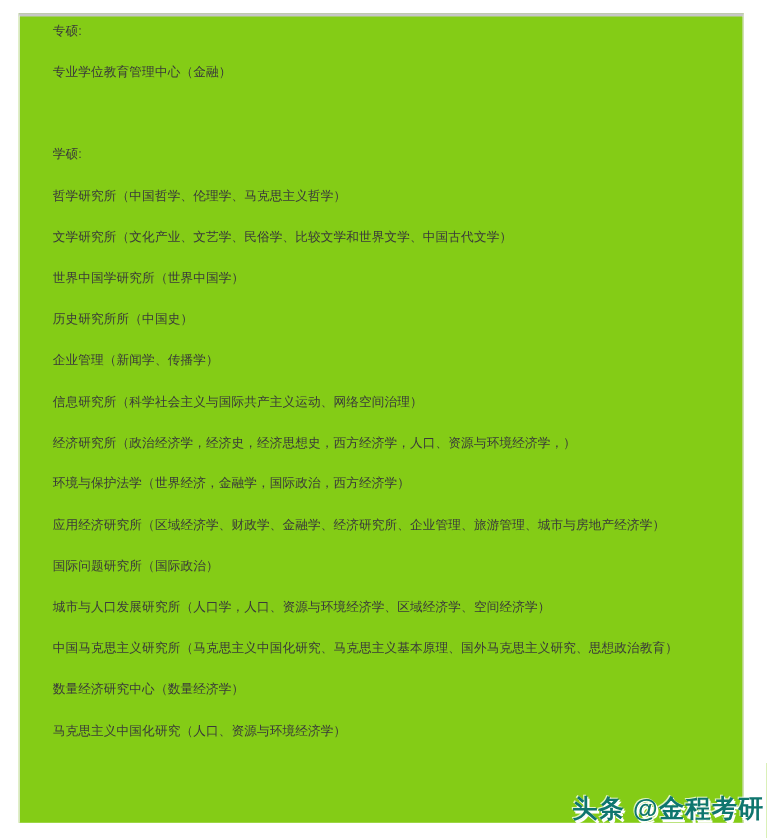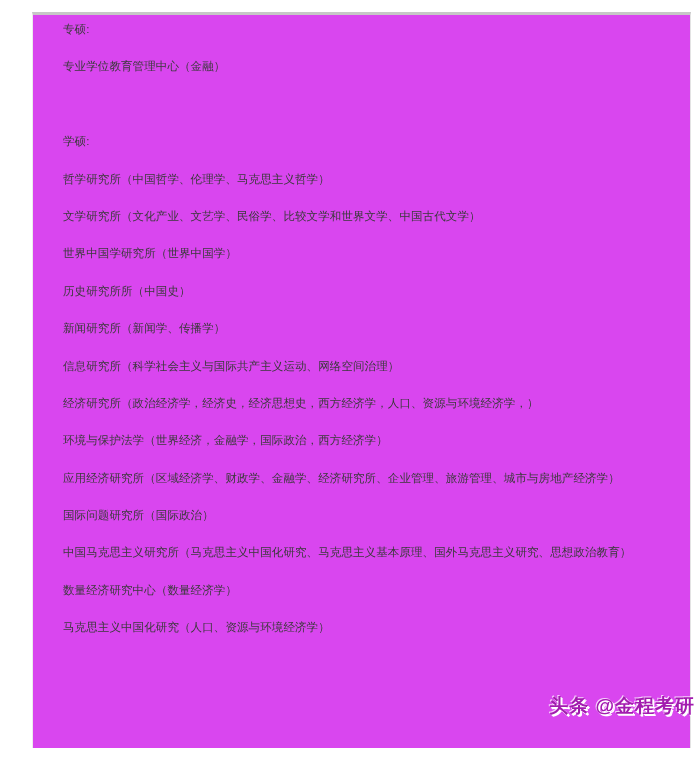--- a/index.html
+++ b/index.html
@@ -9,25 +9,25 @@
   body {
     width: 697px;
     height: 762px;
     background: #ffffff;
     font-family: "Liberation Sans", sans-serif;
     position: relative;
     overflow: hidden;
   }
   .page {
     position: absolute;
-    left: 32px;
+    left: 17px;
     top: 12px;
     width: 659px;
     height: 736px;
-    background: #d946ef;
+    background: #84cc16;
     border-top: 3px solid #c7c7c7;
     border-left: 1px solid #ededed;
     border-right: 1px solid #e3e3e3;
     box-sizing: border-box;
     overflow: hidden;
   }
   .content {
     margin-top: -4px;
     padding: 0 8px 0 30px;
   }
@@ -38,51 +38,52 @@
     height: 37.4px;
     color: #3a3a3a;
     letter-spacing: 0.1px;
     white-space: nowrap;
   }
   .section-gap {
     margin-top: 37.4px;
   }
   .watermark {
     position: absolute;
-    top: 693px;
+    top: 720px;
     right: 2px;
-    font-size: 19px;
+    font-size: 23px;
     font-weight: bold;
-    color: #a21caf;
+    color: #0f766e;
     letter-spacing: 1px;
     white-space: nowrap;
     text-shadow: 2px 2px 0 #ffffff, 1px 1px 0 #ffffff, -1px -1px 0 rgba(255,255,255,0.75);
   }
 </style>
 </head>
 <body>
 
 <div class="page">
   <div class="content" id="doc-content">
       <div>
         <p class="line">专硕:</p>
         <p class="line">专业学位教育管理中心（金融）</p>
       </div>
       <div class="section-gap">
         <p class="line">学硕:</p>
         <p class="line">哲学研究所（中国哲学、伦理学、马克思主义哲学）</p>
         <p class="line">文学研究所（文化产业、文艺学、民俗学、比较文学和世界文学、中国古代文学）</p>
         <p class="line">世界中国学研究所（世界中国学）</p>
         <p class="line">历史研究所所（中国史）</p>
-        <p class="line">新闻研究所（新闻学、传播学）</p>
+        <p class="line">企业管理（新闻学、传播学）</p>
         <p class="line">信息研究所（科学社会主义与国际共产主义运动、网络空间治理）</p>
         <p class="line">经济研究所（政治经济学，经济史，经济思想史，西方经济学，人口、资源与环境经济学，）</p>
         <p class="line">环境与保护法学（世界经济，金融学，国际政治，西方经济学）</p>
         <p class="line">应用经济研究所（区域经济学、财政学、金融学、经济研究所、企业管理、旅游管理、城市与房地产经济学）</p>
         <p class="line">国际问题研究所（国际政治）</p>
+        <p class="line">城市与人口发展研究所（人口学，人口、资源与环境经济学、区域经济学、空间经济学）</p>
         <p class="line">中国马克思主义研究所（马克思主义中国化研究、马克思主义基本原理、国外马克思主义研究、思想政治教育）</p>
         <p class="line">数量经济研究中心（数量经济学）</p>
         <p class="line">马克思主义中国化研究（人口、资源与环境经济学）</p>
       </div>
     </div>
 </div>
 
 <div class="watermark">头条 @金程考研</div>
 
 </body></html>

